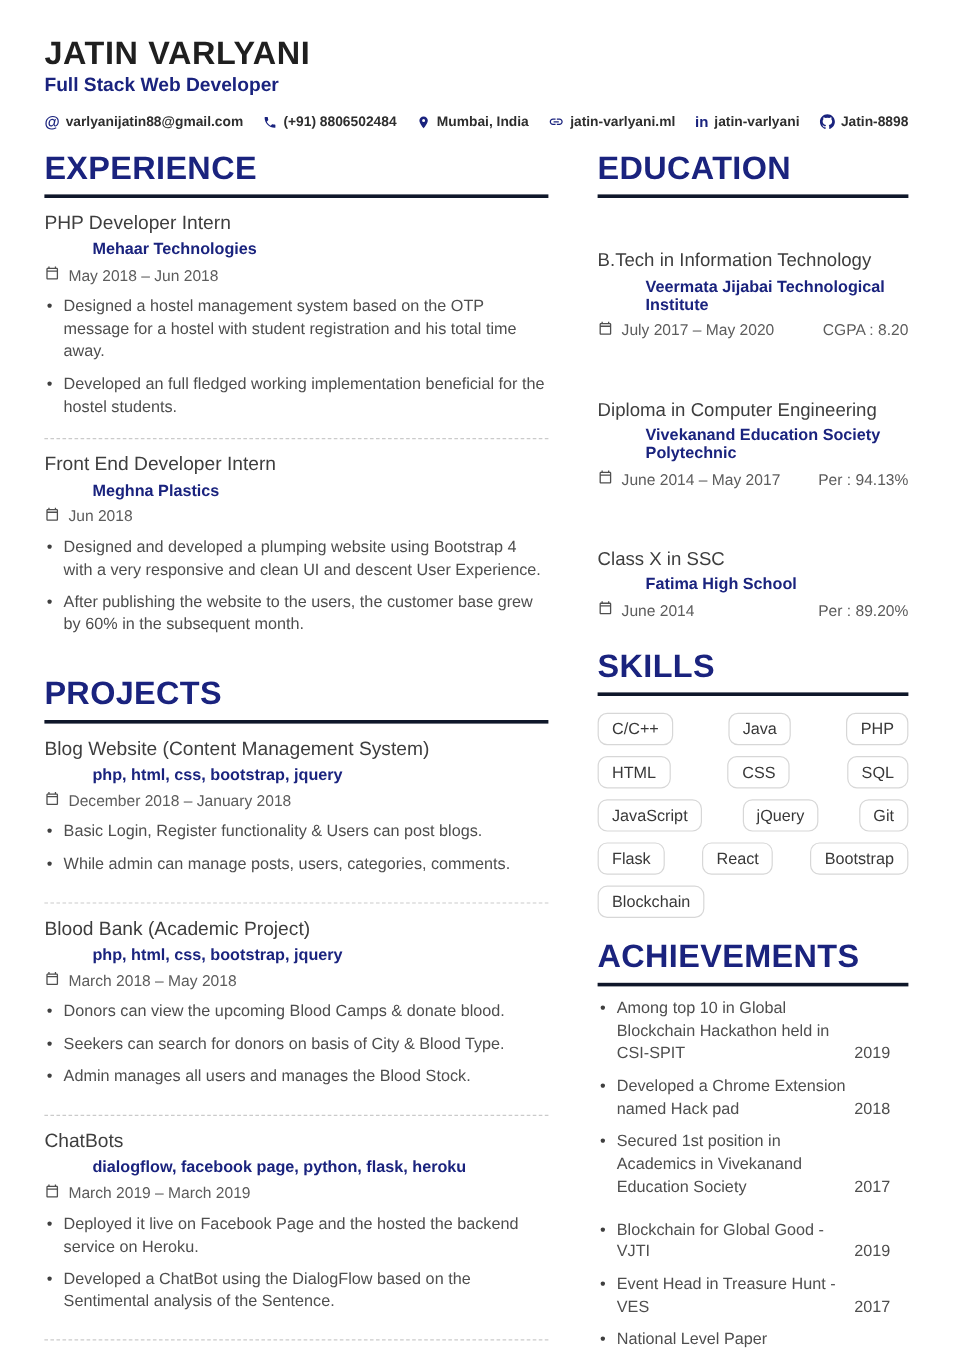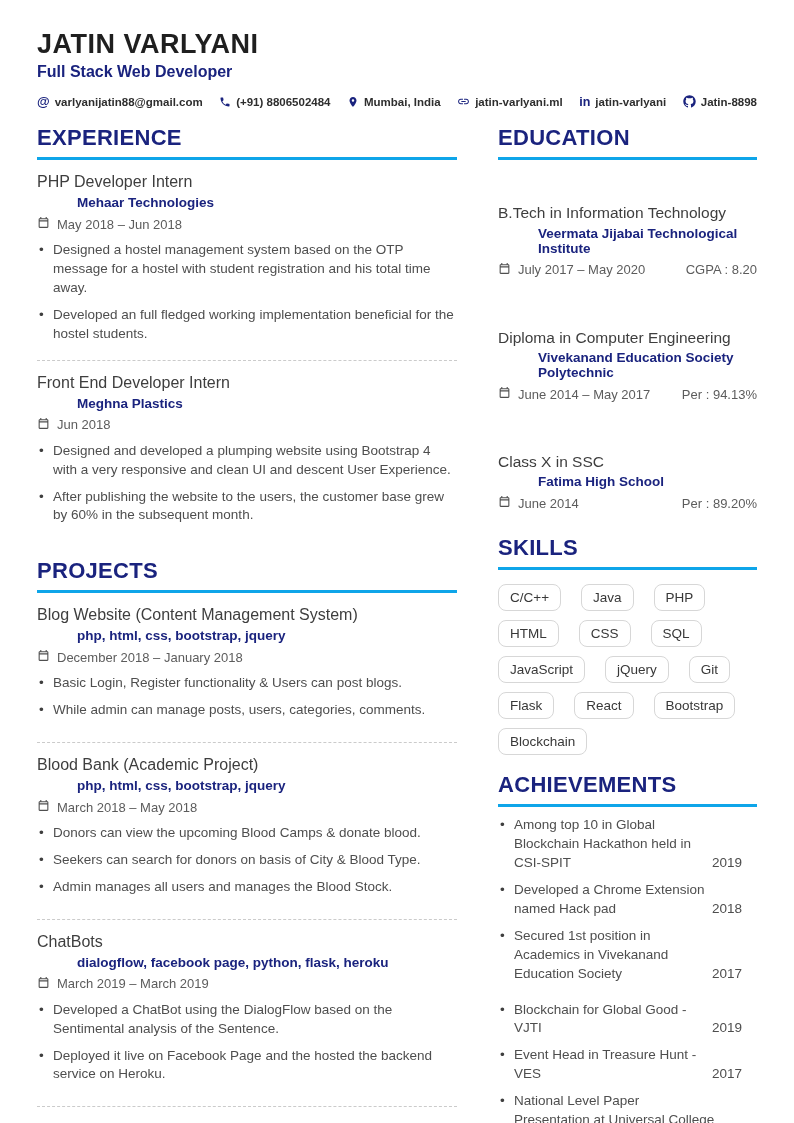--- a/index.html
+++ b/index.html
@@ -20,22 +20,22 @@
   .at-glyph { color:#1a237e; font-size:13px; font-weight:700; }
   .in-glyph { color:#1a237e; font-size:12.5px; font-weight:800; font-style:normal; }
 
   
   .columns { display:flex; gap:41px; margin-top:16px; }
   .col-left { flex:0 0 420px; width:420px; }
   .col-right { flex:1; min-width:0; }
 
   section { margin-bottom:17px; }
   h2 {
-    margin:0; font-size:22px; font-weight:800; color:#1a237e; letter-spacing:0.3px;
-    padding-bottom:6px; border-bottom:3px solid #0ea5e9;
+    margin:0; font-size:27px; font-weight:800; color:#1a237e; letter-spacing:0.3px;
+    padding-bottom:6px; border-bottom:3px solid #0f172a;
   }
 
   
   .rep-item { padding:12px 0 8px; }
   .experience .rep-item:not(:last-child),
   .projects .rep-item { border-bottom:1px dashed #cbcbcb; }
   .projects .rep-item { padding-bottom:14px; }
 
   .item-title { font-size:16px; color:#3e3e3e; line-height:1.25; }
   .item-sub { font-size:13.5px; font-weight:700; color:#1a237e; margin-top:3px;padding-left:40px; }
@@ -47,21 +47,21 @@
   ul.bullets li { position:relative; padding-left:16px; margin-bottom:8px; font-size:13.5px; line-height:1.4; color:#4e4e4e; }
   ul.bullets li::before { content:"\2022"; position:absolute; left:2px; top:0; color:#3f3f3f; }
   ul.bullets.with-year li { padding-right:42px; }
   .year { position:absolute; right:15px; bottom:0; color:#4e4e4e; }
 
   
   .edu-item { padding:11px 0 7px; }
   .edu-item .item-title { font-size:15.5px;margin-top:32px; }
 
   
-  .pills { display:flex; flex-wrap:wrap; gap:9px 20px; margin-top:14px; }
+  .pills { display:flex; flex-wrap:wrap; gap:9px 20px; margin-top:14px;justify-content:space-between; }
   .pill { border:1px solid #d7d7d7; border-radius:8px; padding:5px 11px; font-size:13.5px; color:#383838; background:#fff; }
 
   .list-pad { margin-top:14px; }
 </style>
 </head>
 <body>
 
 <div class="page">
 
   <header>
@@ -195,22 +195,22 @@
               <div class="item-title">ChatBots</div>
               <div class="item-sub">dialogflow, facebook page, python, flask, heroku</div>
               <div class="date-row">
                 <span><svg width="13" height="13" viewBox="0 0 24 24">
                     <path d="M19 4h-1V2h-2v2H8V2H6v2H5c-1.1 0-2 .9-2 2v14c0 1.1.9 2 2 2h14c1.1 0 2-.9 2-2V6c0-1.1-.9-2-2-2zm0 16H5V10h14v10zM5 8V6h14v2H5z"></path>
                   </svg></span>
                 <span>March 2019 – March 2019</span>
               </div>
               <ul class="bullets">
 
-              <li>Developed a ChatBot using the DialogFlow based on the Sentimental analysis of the Sentence.</li>
-                <li>Deployed it live on Facebook Page and the hosted the backend service on Heroku.</li>
+              <li>Deployed it live on Facebook Page and the hosted the backend service on Heroku.</li>
+                <li>Developed a ChatBot using the DialogFlow based on the Sentimental analysis of the Sentence.</li>
               </ul>
             </div>
 
             <div class="rep-item">
               
               
               
               
             </div>
           </div>

